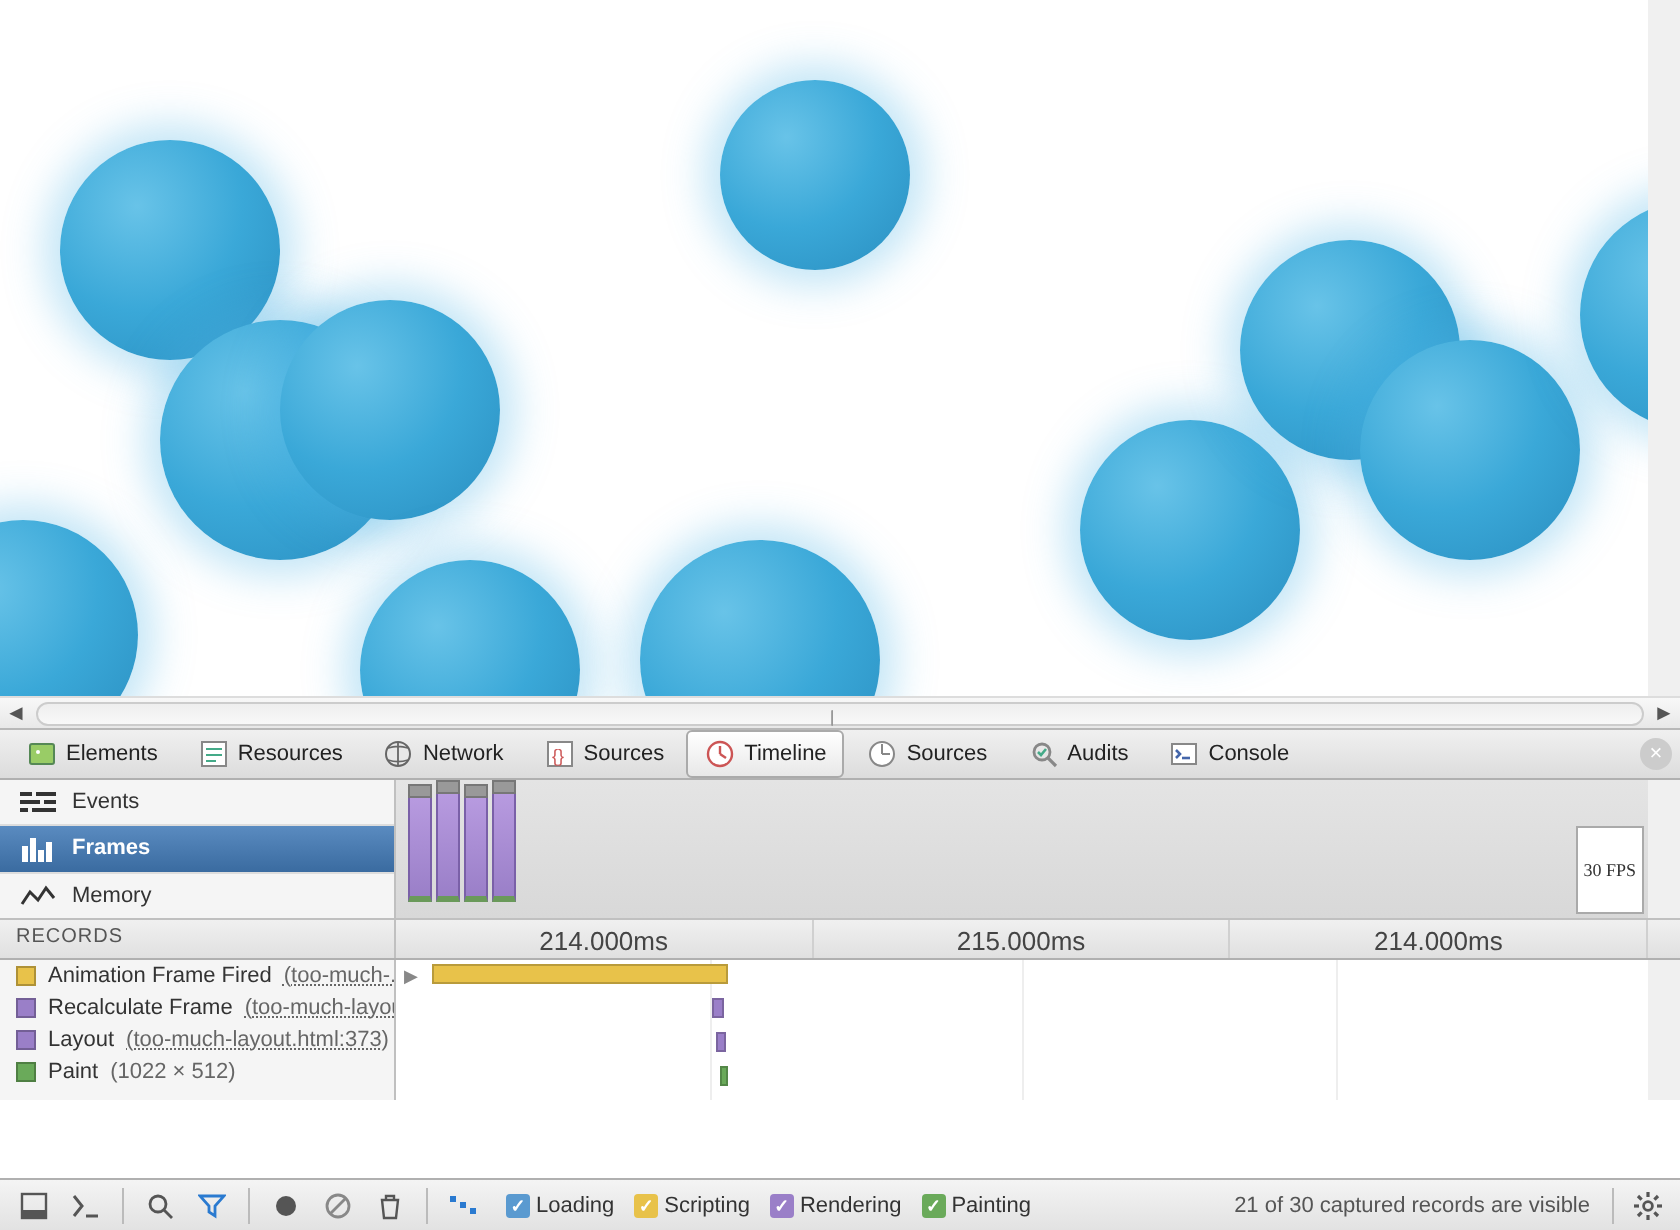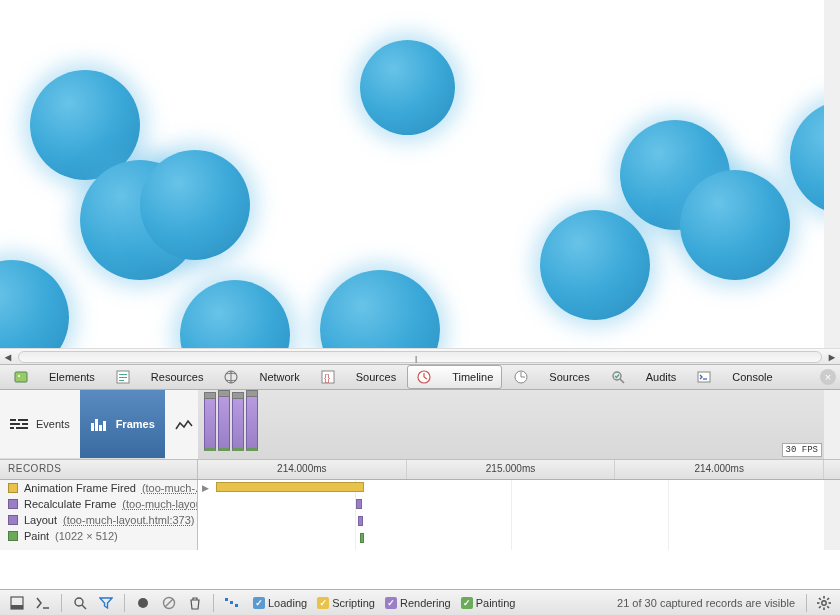--- a/index.html
+++ b/index.html
@@ -8,42 +8,42 @@
 .viewport { position: relative; width: 100%; height: 348px; background: #fff; overflow: hidden; border-right: 16px solid #f0f0f0; }
 .ball { position: absolute; border-radius: 50%; background: radial-gradient(circle at 35% 30%, #68c3e8 0%, #3aa8d8 50%, #2a8ec0 100%); box-shadow: 0 0 20px 8px rgba(80,180,230,0.35); }
 
 .hscroll { height: 16px; background: linear-gradient(#f8f8f8,#e8e8e8); border-top: 1px solid #ddd; display: flex; align-items: center; }
 .hscroll .arrow { width: 16px; height: 16px; display: flex; align-items: center; justify-content: center; color: #555; cursor: pointer; }
 .hscroll .track { flex: 1; height: 12px; background: linear-gradient(#eee,#f8f8f8); border: 1px solid #ccc; border-radius: 6px; margin: 0 2px; position: relative; }
 .hscroll .thumb-grip { position: absolute; left: 50%; top: 2px; width: 10px; height: 8px; transform: translateX(-50%); color: #999; font-size: 8px; letter-spacing: -2px; }
 .hscroll .thumb-grip::before { content: "|||"; }
 
 .tabbar { height: 26px; background: linear-gradient(#f0f0f0,#dcdcdc); border-top: 1px solid #b8b8b8; border-bottom: 1px solid #b0b0b0; display: flex; align-items: center; padding: 0 4px; gap: 2px; }
-.tab { display: flex; align-items: center; gap: 20px; padding: 3px 8px; border: 1px solid transparent; border-radius: 3px; cursor: pointer; font-size: 11px; color: #222; }
+.tab { display: flex; align-items: center; gap: 4px; padding: 3px 8px; border: 1px solid transparent; border-radius: 3px; cursor: pointer; font-size: 11px; color: #222; }
 .tab.active { background: linear-gradient(#fff,#e8e8e8); border-color: #aaa; box-shadow: inset 0 1px 0 #fff; }
 .tab .ticon { width: 16px; height: 16px; display: inline-flex; align-items: center; justify-content: center; }
 .close-x { margin-left: auto; width: 16px; height: 16px; border-radius: 8px; background: #ccc; color: #fff; display: flex; align-items: center; justify-content: center; font-size: 11px; cursor: pointer; }
 
 .panel-row { display: flex; height: 70px; border-bottom: 1px solid #c0c0c0; }
-.side-list { width: 198px; display: flex; flex-direction: row; border-right: 1px solid #c0c0c0; }
+.side-list { width: 198px; display: flex; flex-direction: column; border-right: 1px solid #c0c0c0; }
 .side-item { flex: 1; display: flex; align-items: center; gap: 8px; padding: 0 10px; background: #f5f5f5; border-bottom: 1px solid #ddd; cursor: pointer; font-size: 11px; }
 .side-item:last-child { border-bottom: none; }
 .side-item.active { background: linear-gradient(#5a8bc0,#3a6ba0); color: #fff; font-weight: bold; }
 .side-icon { width: 18px; height: 14px; display: inline-flex; align-items: center; justify-content: center; }
 
 .frames-area { flex: 1; position: relative; background: linear-gradient(#e4e4e4, #d8d8d8); border-right: 16px solid #f0f0f0; }
 .frames-bars { position: absolute; left: 6px; top: 4px; bottom: 8px; display: flex; gap: 2px; align-items: flex-end; }
 .fbar { width: 12px; background: linear-gradient(#b89be0,#9a7fc8); border: 1px solid #7a60a8; border-bottom: 3px solid #6a9a5a; position: relative; }
 .fbar::before { content: ""; position: absolute; top: -6px; left: -1px; right: -1px; height: 5px; background: #999; border: 1px solid #777; }
-.fps-badge { position: absolute; right: 2px; bottom: 2px; background: #fff; border: 1px solid #aaa; padding: 1px 3px; font-size: 9px; font-family: Liberation Mono, monospace; }
+.fps-badge { position: absolute; right: 2px; bottom: 2px; background: #fff; border: 1px solid #aaa; padding: 16px 3px; font-size: 9px; font-family: Liberation Serif, serif; }
 
 .records-header { display: flex; height: 20px; background: linear-gradient(#f0f0f0,#e0e0e0); border-bottom: 1px solid #b0b0b0; }
 .records-header .rh-left { width: 198px; padding: 3px 8px; font-size: 10px; color: #555; border-right: 1px solid #c0c0c0; letter-spacing: 0.5px; }
 .records-header .rh-cols { flex: 1; display: flex; border-right: 16px solid transparent; }
-.records-header .rh-col { flex: 1; text-align: center; font-size: 10px; color: #444; padding-top: 3px; border-right: 1px solid #d0d0d0; }
+.records-header .rh-col { flex: 1; text-align: center; font-size: 13px; color: #444; padding-top: 3px; border-right: 1px solid #d0d0d0; }
 
 .records-body { display: flex; height: 70px; }
 .rec-left { width: 198px; border-right: 1px solid #c0c0c0; background: #f5f5f5; overflow: hidden; }
 .rec-row { display: flex; align-items: center; gap: 6px; padding: 2px 8px; font-size: 11px; white-space: nowrap; }
 .rec-swatch { width: 10px; height: 10px; border: 1px solid rgba(0,0,0,0.25); flex-shrink: 0; }
 .rec-link { color: #666; text-decoration: underline dotted; cursor: pointer; }
 .rec-right { flex: 1; position: relative; background: #fff; border-right: 16px solid #f0f0f0; }
 .timeline-col-border { position: absolute; top: 0; bottom: 0; border-right: 1px solid #eee; }
 .expand-tri { position: absolute; left: 4px; top: 4px; color: #888; font-size: 9px; cursor: pointer; }
 .bar { position: absolute; height: 10px; border: 1px solid rgba(0,0,0,0.2); }

